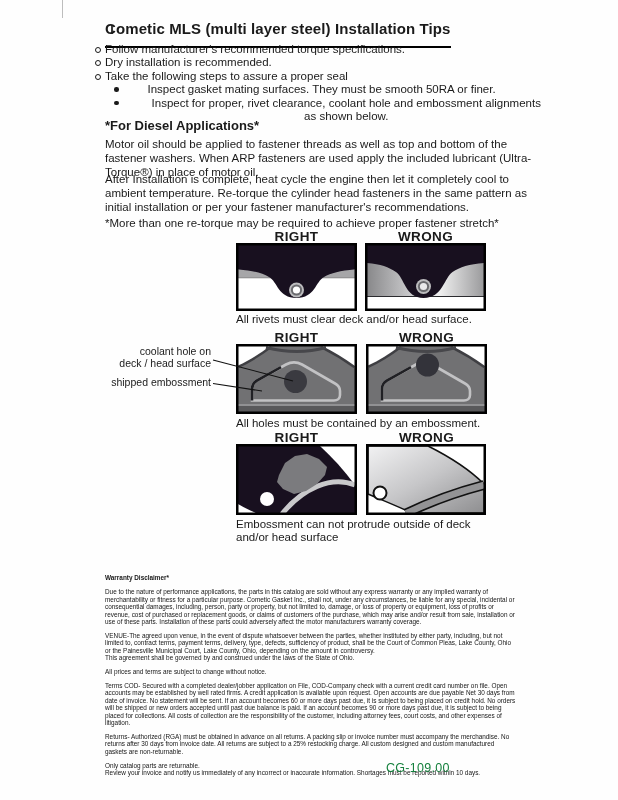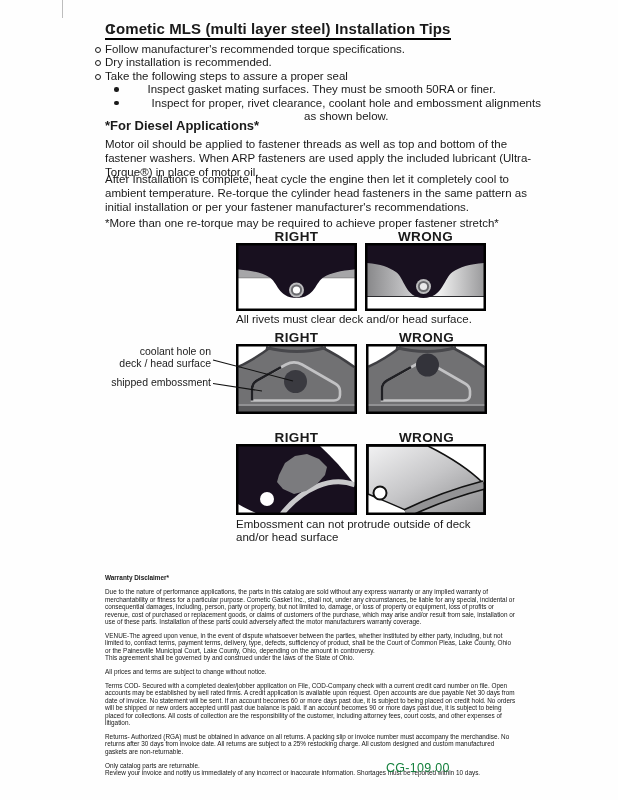--- a/index.html
+++ b/index.html
@@ -5,21 +5,21 @@
   html,body{margin:0;padding:0;background:#e8e8e8;}
   .page{
     position:relative;width:618px;height:800px;margin:0 auto;
     background:#fefefe;overflow:hidden;
     font-family:"Liberation Sans", sans-serif;color:#1a1a1a;
   }
   .abs{position:absolute;}
   
   .title{
     left:105px;top:20px;font-size:15px;font-weight:bold;
-    border-bottom:2px solid #000;padding-bottom:1px;letter-spacing:.1px;
+    border-bottom:2px solid #000;padding-bottom:9px;letter-spacing:.1px;
   }
   
   .bullets{left:95px;top:43px;width:450px;font-size:11.5px;line-height:13.4px;}
   .b-row{display:flex;align-items:flex-start;text-align:center;}
   .b-sub{margin-left:18px;gap:26px;}
   .mk-o{flex:0 0 auto;width:4px;height:4px;border:1px solid #1a1a1a;border-radius:50%;margin:4px 4px 0 0;}
   .mk-f{flex:0 0 auto;width:4.5px;height:4.5px;background:#1a1a1a;border-radius:50%;margin:4px 3px 0 1px;}
   
   .diesel-h{left:105px;top:118px;font-size:13px;font-weight:bold;}
   .para{left:105px;width:438px;font-size:11.5px;line-height:14px;}
@@ -153,20 +153,21 @@
     <line x1="2" y1="61" x2="119" y2="61" stroke="#9c9c9e" stroke-width="1.4"></line>
     <rect x="2" y="62" width="117" height="6" fill="#59595b"></rect>
     <rect x="1.25" y="1.25" width="118.5" height="67.5" fill="none" stroke="#000" stroke-width="2.5"></rect>
   </svg>
 
   <svg class="abs" style="left:0;top:340px;pointer-events:none;" width="618" height="80" viewBox="0 0 618 80">
     <line x1="213" y1="20" x2="293" y2="41" stroke="#111" stroke-width="1.1"></line>
     <line x1="213" y1="43.5" x2="262" y2="51" stroke="#111" stroke-width="1.1"></line>
   </svg>
 
+  <div class="abs cap" style="left:236px;top:417px;">All holes must be contained by an embossment.</div>
 
   <div class="abs figlab" style="left:236px;top:430px;">RIGHT</div>
   <div class="abs figlab" style="left:366px;top:430px;">WRONG</div>
 
   <svg class="abs fig-box" style="left:236px;top:444px;" width="121" height="71" viewBox="0 0 121 71">
     <rect x="0" y="0" width="121" height="71" fill="#ffffff"></rect>
     <path d="M2,2 H84 C96,13 108,26 119,41 L119,69 H20 C13,66 7,63 2,60 Z" fill="#18101f"></path>
     <path d="M46,70 C66,45 95,31 119,41" stroke="#c9c9cb" stroke-width="5" fill="none"></path>
     <polygon points="43,31 49,19 59,12 71,10 83,15 91,23 89,31 81,40 70,47 58,50 47,45 41,38" fill="#7b7b7e"></polygon>
     <circle cx="31" cy="55" r="7" fill="#ffffff"></circle>

